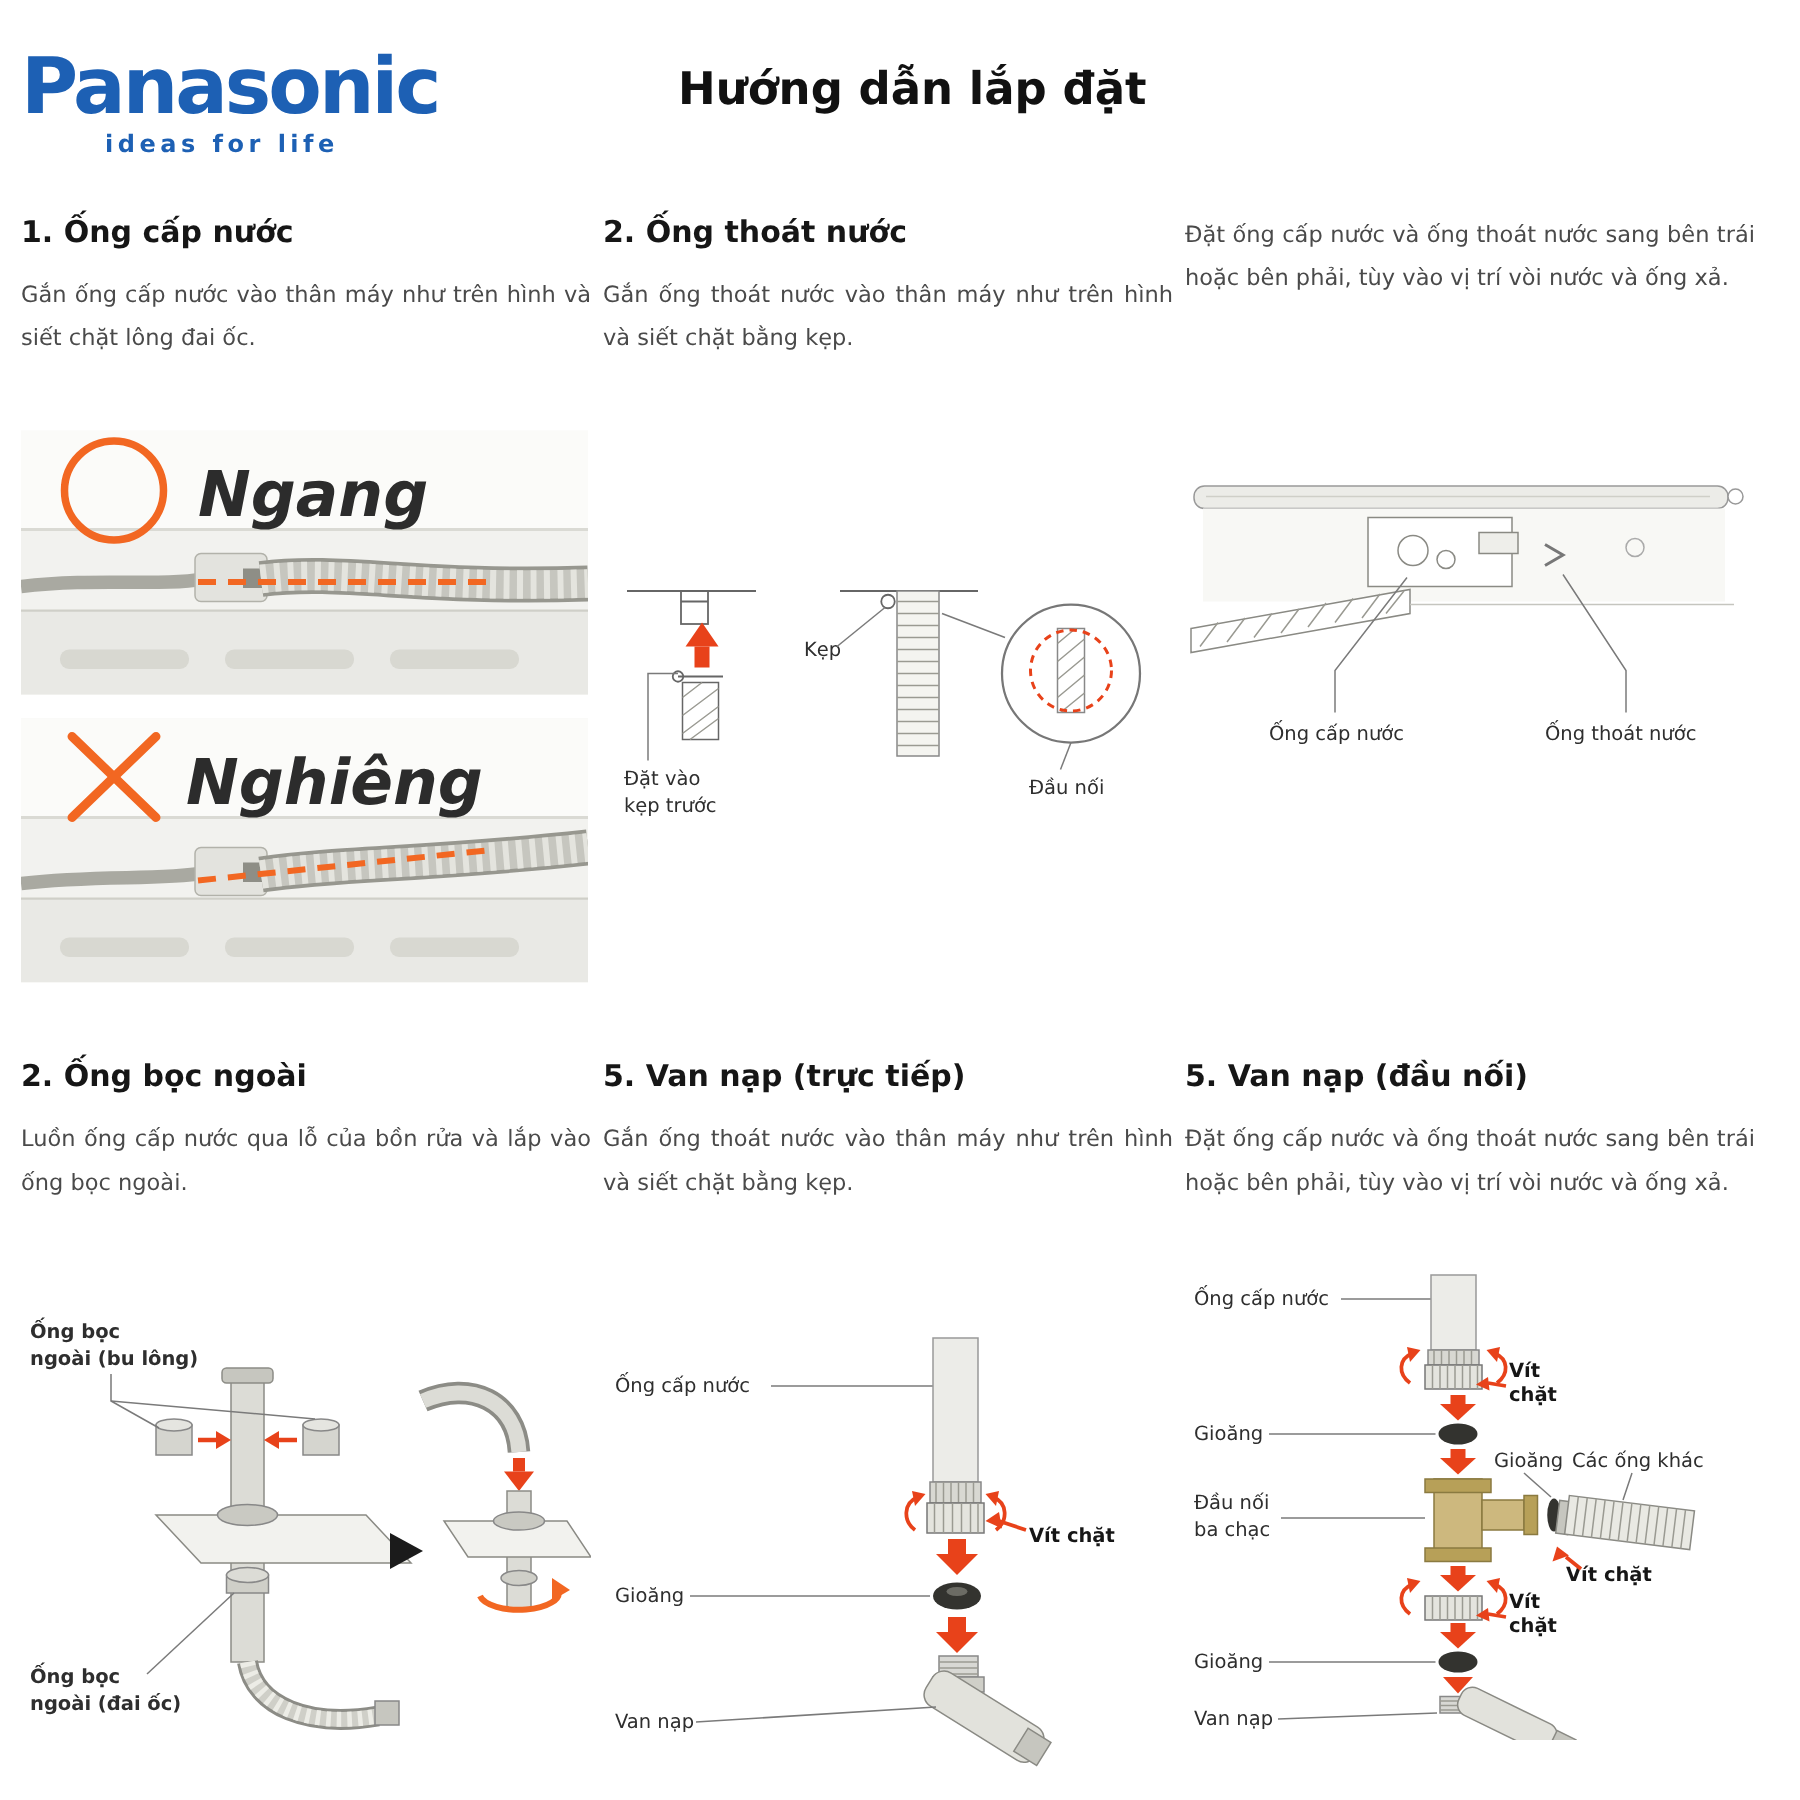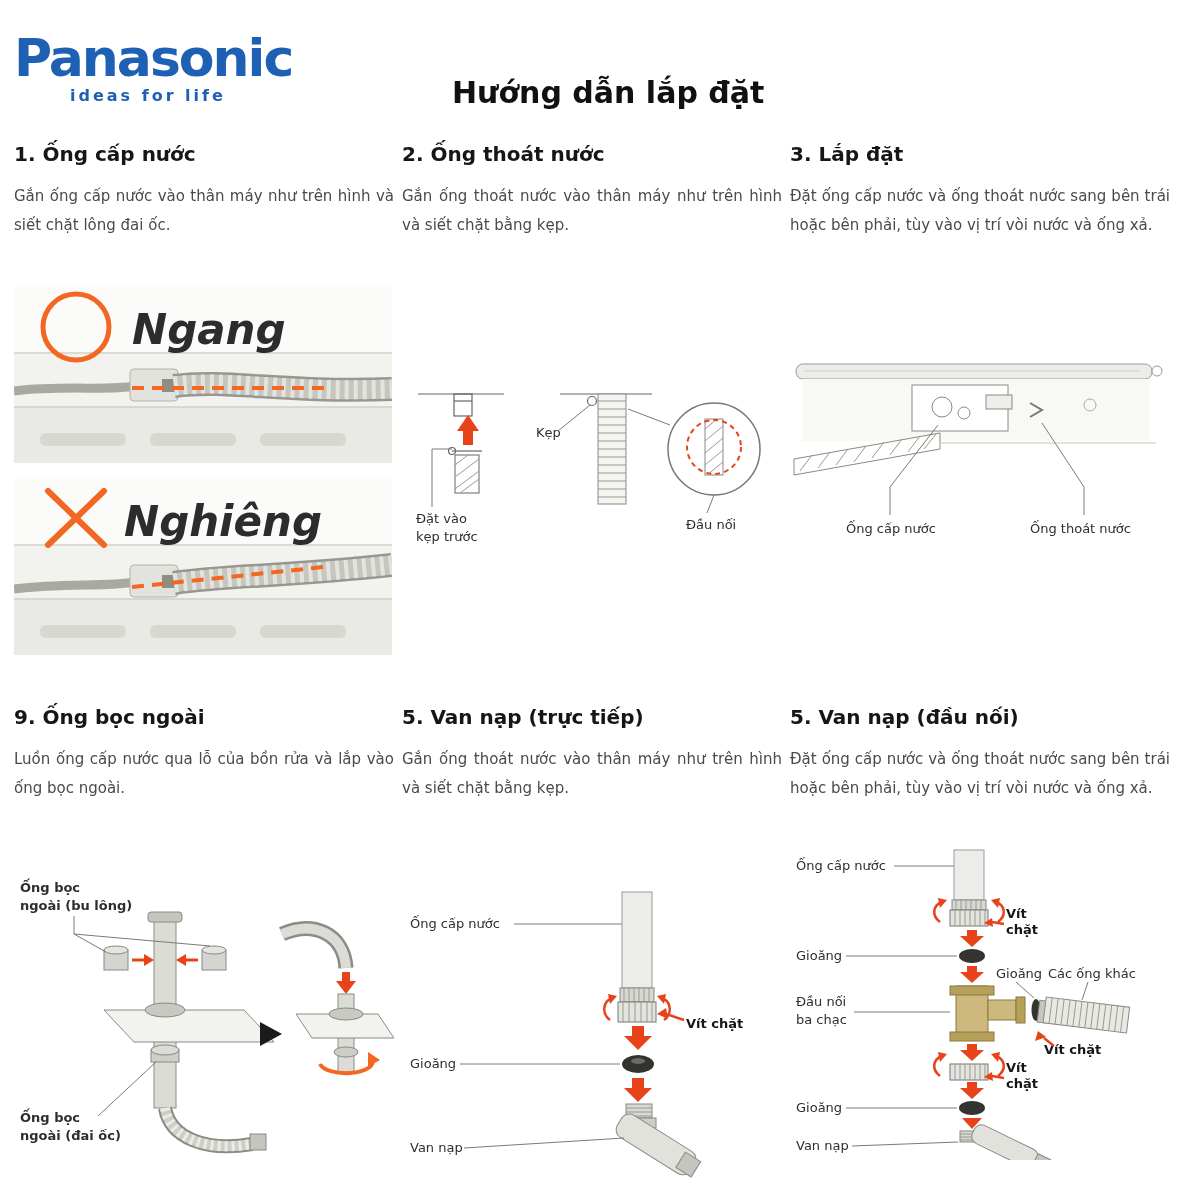--- a/index.html
+++ b/index.html
@@ -3,21 +3,21 @@
 <meta charset="utf-8">
 <style>
   * { margin:0; padding:0; box-sizing:border-box; }
   html,body { background:#ffffff; }
   body { width:1200px; height:1200px; font-family:"DejaVu Sans","Liberation Sans",sans-serif; color:#222; }
   .page { position:relative; width:1200px; height:1200px; padding:16px 14px; overflow:hidden;border-radius:17px; }
 
   .header { position:relative; height:126px; padding-top:16px; }
   .logo { color:#1d60b4; font-size:52px; font-weight:800; letter-spacing:-2px; line-height:1; }
   .tagline { color:#1d60b4; font-size:16px; font-weight:700; letter-spacing:3px; margin-left:56px; margin-top:2px; }
-  .page-title { position:absolute; left:438px; top:59px; font-size:30px; font-weight:700; color:#111; }
+  .page-title { position:absolute; left:438px; top:26px; font-size:30px; font-weight:700; color:#111; }
 
   .grid { display:grid; grid-template-columns:repeat(3,380px); grid-template-rows:563px 497px; column-gap:8px; }
   .section { overflow:visible; }
   .sec-heading { font-size:20px; font-weight:700; color:#161616; margin-bottom:16px; }
   .sec-body { font-size:15px; line-height:1.95; color:#4a4a4a; text-align:justify; }
   figure { margin:0; }
   .fig1 { margin-top:46px;font-style:italic; }
   .fig2 { margin-top:146px; }
   .fig3 { margin-top:118px; }
   .fig4 { margin-top:72px;font-weight:bold; }
@@ -130,21 +130,20 @@
           <rect x="303" y="32" width="18" height="56" fill="#ffffff" stroke="#888"></rect>
           <path class="hatch" d="M303,42 L315,32 M303,54 L321,39 M303,66 L321,51 M303,78 L321,63 M305,88 L321,75"></path>
           <circle cx="312" cy="60" r="27" fill="none" stroke="#e8421a" stroke-width="2" stroke-dasharray="5 4"></circle>
           <line x1="312" y1="108" x2="305" y2="126" class="ld"></line>
           <text x="284" y="142" class="fig-lbl">Đầu nối</text>
         </svg>
       </figure>
     </div>
 
     <div class="section">
-      <h2 class="sec-heading">3. Lắp đặt</h2>
       <p class="sec-body">Đặt ống cấp nước và ống thoát nước sang bên trái hoặc bên phải, tùy vào vị trí vòi nước và ống xả.</p>
       <figure class="fig3">
         <svg width="380" height="190" viewBox="0 0 380 190">
           <rect x="6" y="5" width="356" height="15" rx="7" fill="#ecece8" stroke="#999"></rect>
           <line x1="14" y1="12" x2="350" y2="12" stroke="#cfcfc8"></line>
           <circle cx="367" cy="12" r="5" fill="#ffffff" stroke="#999"></circle>
           <rect x="12" y="20" width="348" height="62" fill="#f8f8f5"></rect>
           <rect x="122" y="26" width="96" height="46" fill="#ffffff" stroke="#8a8a84"></rect>
           <circle cx="152" cy="48" r="10" fill="none" stroke="#8a8a84"></circle>
           <circle cx="174" cy="54" r="6" fill="none" stroke="#8a8a84"></circle>
@@ -156,21 +155,21 @@
           <line x1="150" y1="84" x2="366" y2="84" stroke="#c5c5bf"></line>
           <polyline points="148,66 100,128 100,156" class="ld"></polyline>
           <polyline points="252,64 294,128 294,156" class="ld"></polyline>
           <text x="56" y="174" class="fig-lbl">Ống cấp nước</text>
           <text x="240" y="174" class="fig-lbl">Ống thoát nước</text>
         </svg>
       </figure>
     </div>
 
     <div class="section">
-      <h2 class="sec-heading">9. Ống bọc ngoài</h2>
+      <h2 class="sec-heading">2. Ống bọc ngoài</h2>
       <p class="sec-body">Luồn ống cấp nước qua lỗ của bồn rửa và lắp vào ống bọc ngoài.</p>
       <figure class="fig4">
         <svg width="380" height="292" viewBox="0 0 380 292">
 
           <rect x="140" y="44" width="22" height="188" fill="#dcdcd6" stroke="#8c8c86"></rect>
           <rect x="134" y="36" width="34" height="10" rx="3" fill="#c6c6bf" stroke="#8c8c86"></rect>
           <g>
             <rect x="90" y="74" width="24" height="20" fill="#d5d5cf" stroke="#888"></rect>
             <ellipse cx="102" cy="74" rx="12" ry="4" fill="#e5e5e0" stroke="#888"></ellipse>
           </g>

